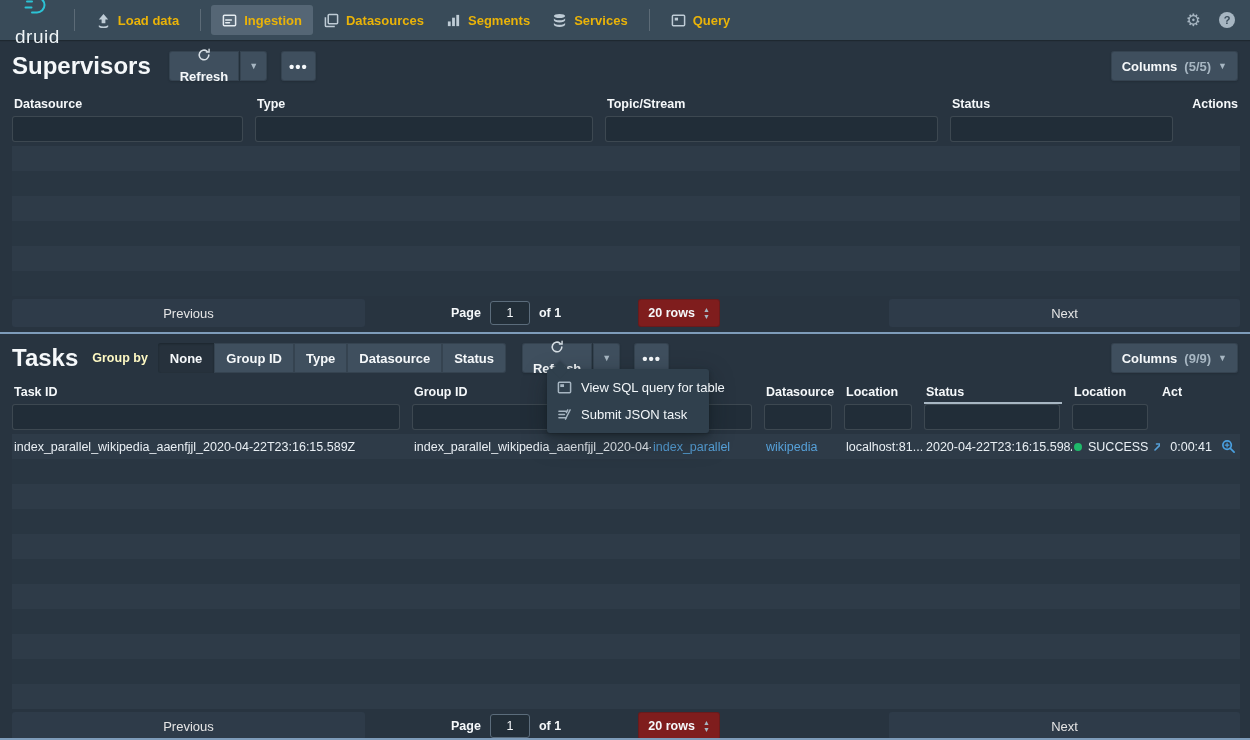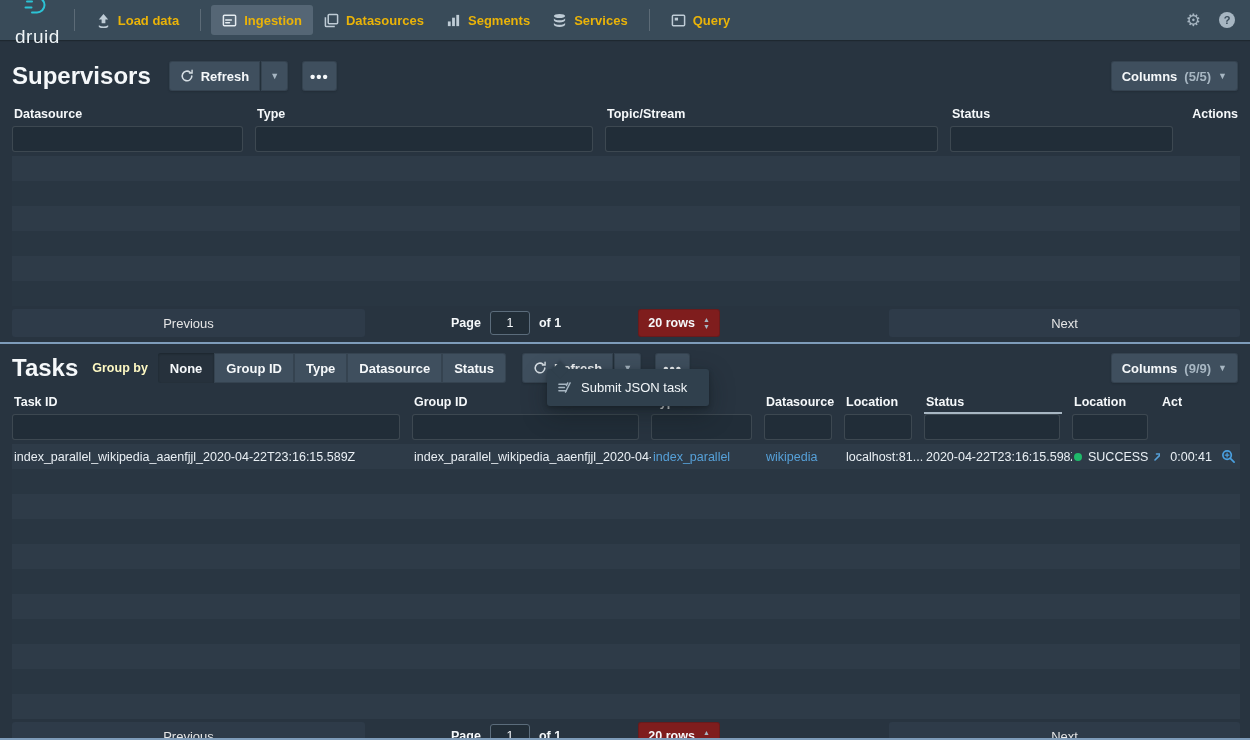--- a/index.html
+++ b/index.html
@@ -27,33 +27,33 @@
   .nav-icon { display:inline-flex; color:#bfccd6; }
   .nav-right { margin-left:auto; display:flex; align-items:center; gap:18px; }
   .gear-glyph { font-size:17px; color:#a7b6c2; cursor:pointer; line-height:1; }
   .help-circle {
     width:16px; height:16px; border-radius:50%; background:#a7b6c2; color:#394b59;
     font-size:11px; font-weight:bold; display:flex; align-items:center; justify-content:center; cursor:pointer;
   }
 
   
   .section-header { display:flex; align-items:center; padding:0 12px; position:relative; }
-  .sup-header { height:48px; margin-top:12px; }
+  .sup-header { height:48px; margin-top:2px; }
   .task-header { height:40px; margin-top:4px; }
   .section-title { font-size:24px; font-weight:600; color:#f5f8fa; }
 
   .btn {
     display:inline-flex; align-items:center; justify-content:center; gap:7px;
     height:30px; padding:0 11px; background:#3f4f5e; border:none; border-radius:3px;
     color:#f5f8fa; font-size:13px; font-weight:bold; font-family:inherit; cursor:pointer;
     box-shadow:inset 0 0 0 1px rgba(16,22,26,.2), 0 1px 2px rgba(16,22,26,.2);
   }
   .btn .muted { color:#a7b6c2; font-weight:bold; }
   .btn-group { display:inline-flex; }
-  .btn-group .btn:first-child { border-top-right-radius:0; border-bottom-right-radius:0; }
+  .btn-group .btn:first-child { border-top-right-radius:0; border-bottom-right-radius:0;flex-direction:column; }
   .btn-group .btn:last-child { border-top-left-radius:0; border-bottom-left-radius:0; margin-left:1px; }
   .caret-btn { padding:0 9px; }
   .caret { font-size:9px; color:#a7b6c2; }
   .more-btn { padding:0 8px; letter-spacing:1px; font-size:15px; }
   .columns-btn { margin-left:auto; }
 
   .seg-group { display:inline-flex; margin-left:10px; }
   .seg-btn {
     height:30px; padding:0 12px; background:#3f4f5e; border:none; color:#f5f8fa;
     font-size:13px; font-weight:bold; font-family:inherit; cursor:pointer;
@@ -409,20 +409,29 @@
     </div>
     <div class="spacer-92"></div>
     <button class="page-btn next-btn" disabled="">Next</button>
   </div>
 </div>
 
 <div class="popover">
   <div class="popover-arrow"></div>
   <div class="menu-item">
     <span class="menu-icon">
+      <svg width="15" height="15" viewBox="0 0 16 16" fill="none" stroke="#a7b6c2" stroke-width="1.6">
+        <rect x="1.5" y="2.5" width="13" height="11" rx="1"></rect>
+        <rect x="3.5" y="4.5" width="4" height="3" fill="#a7b6c2" stroke="none"></rect>
+      </svg>
+    </span>
+    <span>View SQL query for table</span>
+  </div>
+  <div class="menu-item">
+    <span class="menu-icon">
       <svg width="15" height="15" viewBox="0 0 16 16" fill="none" stroke="#a7b6c2" stroke-width="1.5" stroke-linecap="round">
         <path d="M2 4.5 h8 M2 8 h6 M2 11.5 h8"></path>
         <path d="M14 3 L9 13 M11.5 3 L10 6"></path>
       </svg>
     </span>
     <span>Submit JSON task</span>
   </div>
 </div>
 
 <div class="bottom-divider"></div>

